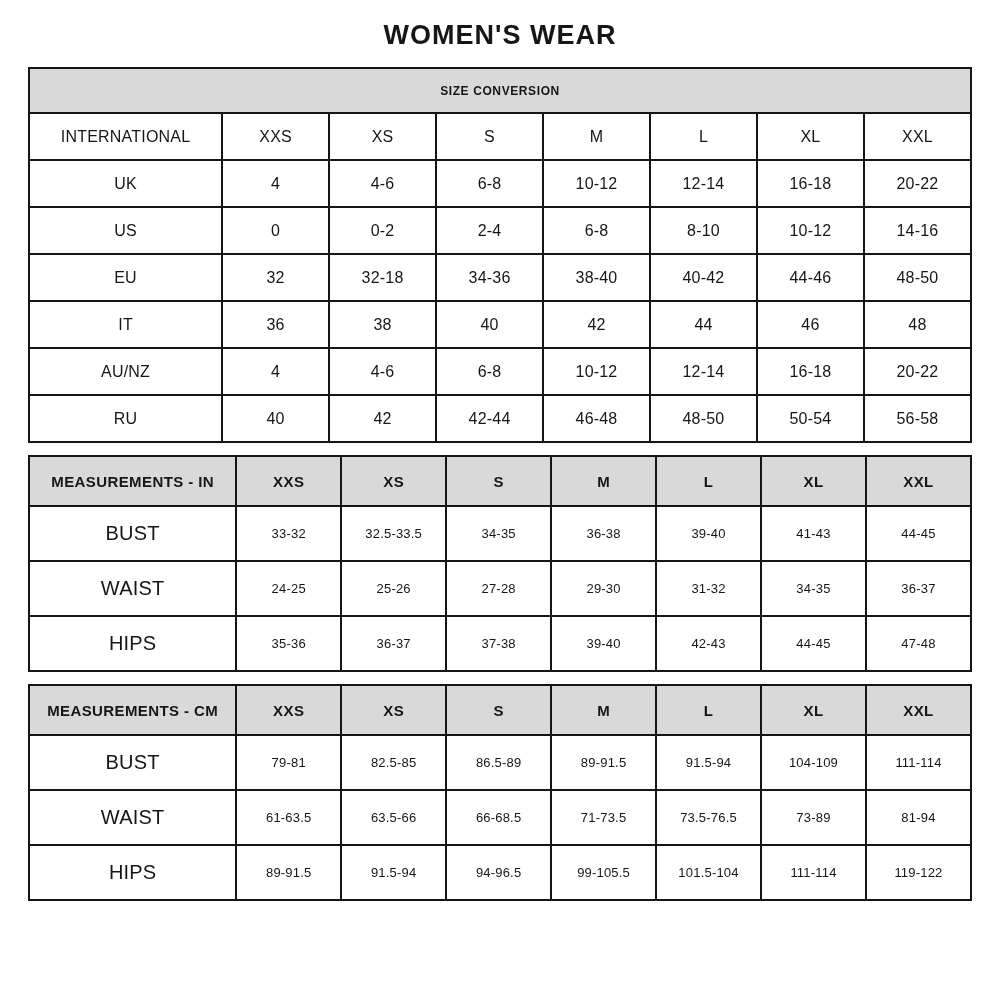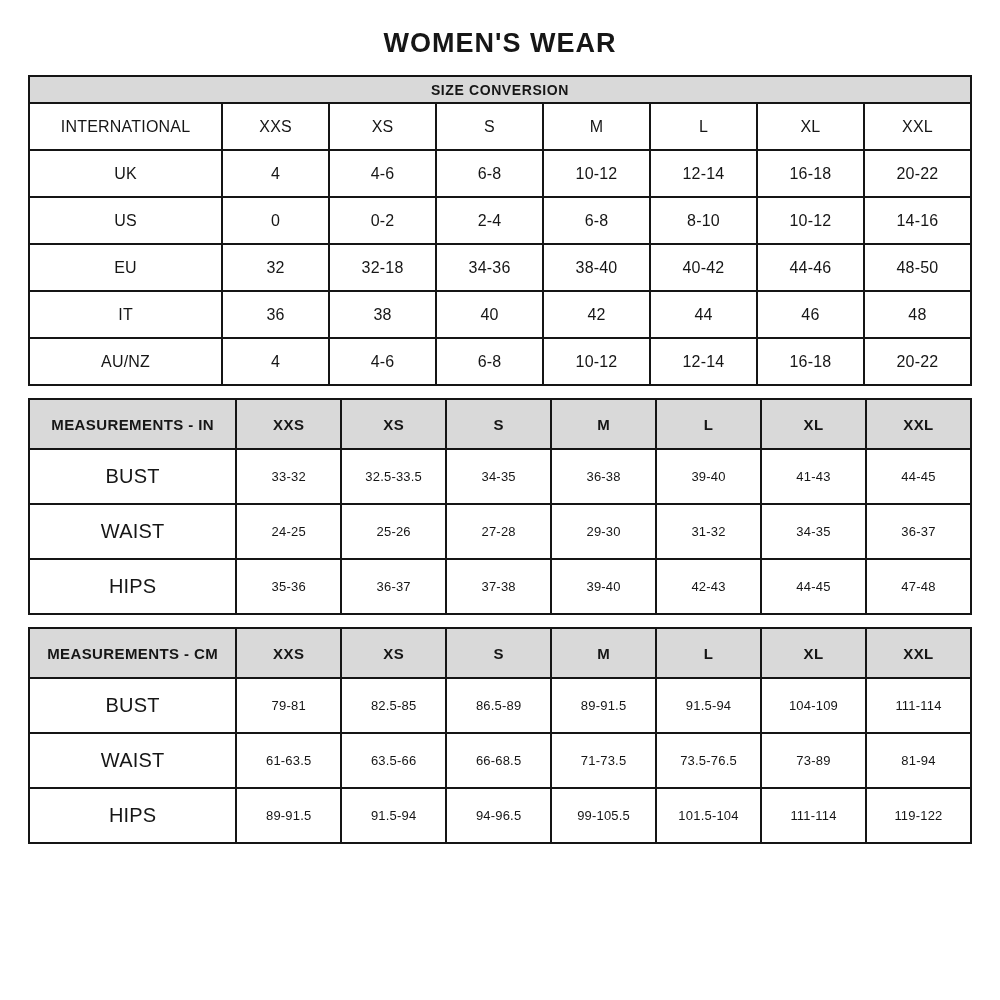--- a/index.html
+++ b/index.html
@@ -2,21 +2,21 @@
 <html><head>
 <meta charset="utf-8">
 <style>
   * { box-sizing: border-box; }
   body {
     margin: 0;
     background: #ffffff;
     color: #161616;
     font-family: "Liberation Sans", sans-serif;
   }
-  .page { width: 944px; margin: 0 auto; padding-top: 20px; }
+  .page { width: 944px; margin: 0 auto; padding-top: 12px; }
   h1 {
     text-align: center;
     font-size: 27px;
     font-weight: 700;
     letter-spacing: 1px;
     margin: 8px 0 16px 0;
   }
   table {
     width: 100%;
     border-collapse: collapse;
@@ -25,22 +25,22 @@
   }
   th, td {
     border: 2px solid #151515;
     text-align: center;
     vertical-align: middle;
     padding: 0 4px;
     overflow: hidden;
   }
   .band {
     background: #d9d9d9;
-    height: 27px;
-    font-size: 14px;
+    height: 45px;
+    font-size: 12px;
     font-weight: 700;
     letter-spacing: 0.6px;
   }
   .conv td { height: 47px; font-size: 16px; letter-spacing: 0.2px; }
   .meas thead th {
     background: #d9d9d9;
     height: 50px;
     font-size: 15px;
     font-weight: 700;
     letter-spacing: 0.4px;
@@ -125,20 +125,30 @@
       <tr>
         <td>AU/NZ</td>
         <td>4</td>
         <td>4-6</td>
         <td>6-8</td>
         <td>10-12</td>
         <td>12-14</td>
         <td>16-18</td>
         <td>20-22</td>
       </tr>
+      <tr>
+        <td>RU</td>
+        <td>40</td>
+        <td>42</td>
+        <td>42-44</td>
+        <td>46-48</td>
+        <td>48-50</td>
+        <td>50-54</td>
+        <td>56-58</td>
+      </tr>
     </tbody>
   </table>
 
   <table class="meas">
     <colgroup>
       <col style="width:22%">
       <col style="width:11.143%">
         <col style="width:11.143%">
         <col style="width:11.143%">
       <col style="width:11.143%">

